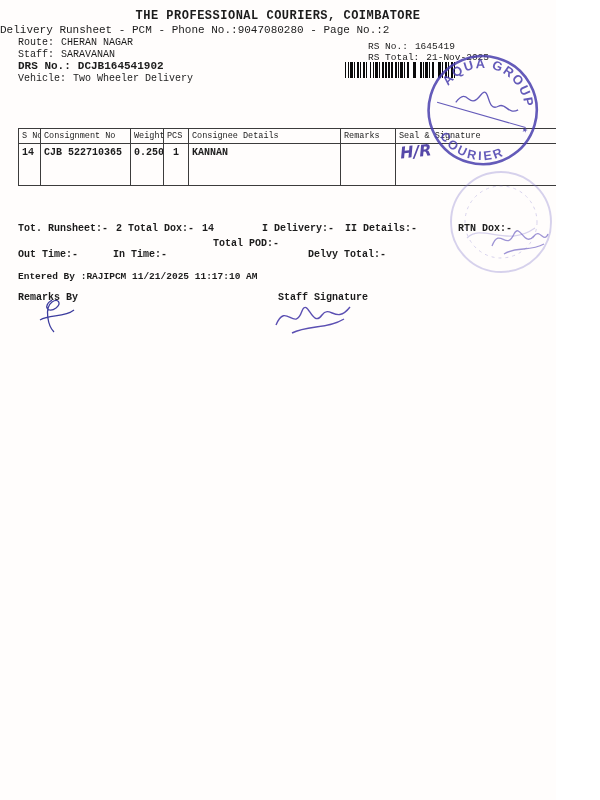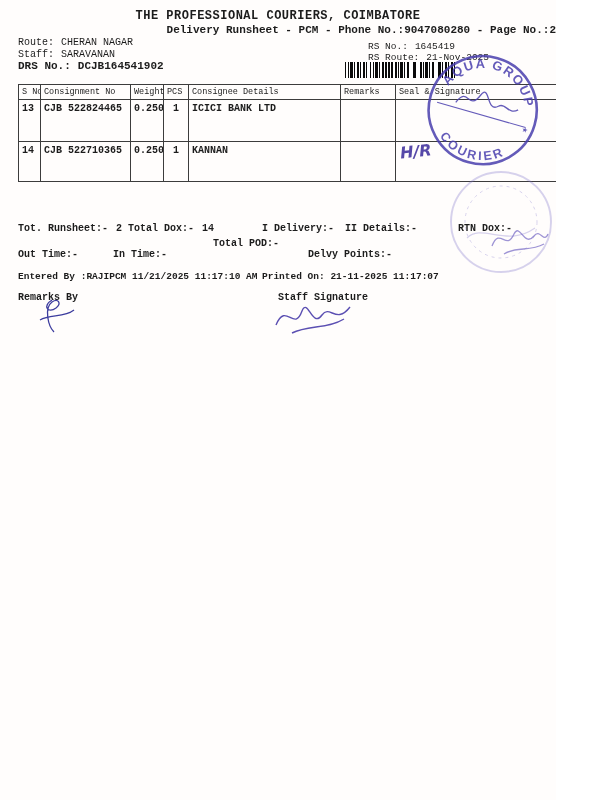--- a/index.html
+++ b/index.html
@@ -3,32 +3,32 @@
 <meta charset="utf-8">
 <style>
   * { margin:0; padding:0; box-sizing:border-box; }
   html,body { background:#ffffff; }
   .page {
     position:relative; width:556px; height:800px; background:#fffdfc;
     font-family:"Liberation Mono", monospace; color:#1c1c1c; overflow:hidden;
   }
   .abs { position:absolute; white-space:nowrap; }
   .title { left:0; right:0; top:9px; text-align:center; font-size:12px; font-weight:bold; letter-spacing:.5px; }
-  .subtitle { left:0; right:0; top:24px; text-align:right; font-size:11px; font-weight:bold; }
+  .subtitle { left:0; right:0; top:24px; text-align:left; font-size:11px; font-weight:normal; }
   .line { font-size:10px; }
   .lbl { margin-right:7px; }
   .drs-line { font-size:11px; font-weight:bold; }
   .rs-line { font-size:9.5px; }
   .barcode {
     left:345px; top:62px; width:110px; height:16px;
     background:repeating-linear-gradient(90deg,
       #0a0a0a 0 1.5px, #fff 1.5px 3px, #0a0a0a 3px 4px, #fff 4px 5.5px,
       #0a0a0a 5.5px 8px, #fff 8px 9px, #0a0a0a 9px 10px, #fff 10px 12.5px);
   }
-  table.runsheet { border-collapse:collapse; table-layout:fixed; width:564px; background:transparent; }
+  table.runsheet { border-collapse:collapse; table-layout:fixed; width:564px; background:transparent;margin-top:44px; }
   table.runsheet th, table.runsheet td { border:1px solid #3c3c3c; text-align:left; vertical-align:top; overflow:hidden; }
   table.runsheet th { font-size:8.5px; font-weight:normal; padding:2px 3px; height:15px; }
   table.runsheet td { font-size:10px; font-weight:bold; padding:3px 3px; }
   tbody tr:nth-child(1) { height:42px; }
   tbody tr:nth-child(2) { height:40px; }
   tbody tr:nth-child(3) { height:31px; }
   .col-pcs { text-align:center !important; }
   .sum { font-size:10px; font-weight:bold; }
   .sum .val { margin-left:8px; }
   .foot { font-size:9.5px; font-weight:bold; }
@@ -51,26 +51,29 @@
 
   <div class="abs line" style="left:18px;top:37px">
     <span class="lbl">Route:</span><span>CHERAN NAGAR</span>
   </div>
   <div class="abs line" style="left:18px;top:49px">
     <span class="lbl">Staff:</span><span>SARAVANAN</span>
   </div>
   <div class="abs drs-line" style="left:18px;top:60px">
     <span class="lbl">DRS No.:</span><span>DCJB164541902</span>
   </div>
+  <div class="abs line" style="left:18px;top:73px">
+    <span class="lbl">Vehicle:</span><span>Two Wheeler Delivery</span>
+  </div>
 
   <div class="abs rs-line" style="left:368px;top:41px">
     <span class="lbl">RS No.:</span><span>1645419</span>
   </div>
   <div class="abs rs-line" style="left:368px;top:52px">
-    <span class="lbl">RS Route:</span><span>21-Nov-2025</span>
+    <span class="lbl">RS Total:</span><span>21-Nov-2025</span>
   </div>
 
   <div class="abs barcode"></div>
 
   <table class="runsheet abs" style="left:18px;top:84px">
     <colgroup>
       <col style="width:22px">
         <col style="width:90px">
         <col style="width:33px">
         <col style="width:25px">
@@ -84,29 +87,20 @@
         <th>Consignment No</th>
         <th>Weight</th>
         <th>PCS</th>
         <th>Consignee Details</th>
         <th>Remarks</th>
         <th>Seal &amp; Signature</th>
       </tr>
     </thead>
     <tbody>
       <tr>
-        <td>13</td>
-        <td>CJB 522824465</td>
-        <td>0.250</td>
-        <td class="col-pcs">1</td>
-        <td>ICICI BANK LTD</td>
-        <td></td>
-        <td></td>
-      </tr>
-      <tr>
         <td>14</td>
         <td>CJB 522710365</td>
         <td>0.250</td>
         <td class="col-pcs">1</td>
         <td>KANNAN</td>
         <td></td>
         <td></td>
       </tr>
     </tbody>
   </table>
@@ -119,24 +113,23 @@
   <span class="abs sum" style="left:128px;top:223px">
     <span>Total Dox:-</span><span class="val">14</span>
   </span>
   <span class="abs sum" style="left:262px;top:223px">I Delivery:-</span>
   <span class="abs sum" style="left:345px;top:223px">II Details:-</span>
   <span class="abs sum" style="left:458px;top:223px">RTN Dox:-</span>
 
   <span class="abs sum" style="left:18px;top:249px">Out Time:-</span>
   <span class="abs sum" style="left:113px;top:249px">In Time:-</span>
   <span class="abs sum" style="left:213px;top:238px">Total POD:-</span>
-  <span class="abs sum" style="left:308px;top:249px">Delvy Points:-</span>
+  <span class="abs sum" style="left:308px;top:249px">Delvy Total:-</span>
 
   <span class="abs foot" style="left:18px;top:271px">Entered By :RAJIPCM 11/21/2025 11:17:10 AM</span>
-  <span class="abs foot" style="left:262px;top:271px">Printed On: 21-11-2025 11:17:07</span>
 
   <span class="abs sig-label" style="left:18px;top:292px">Remarks By</span>
   <span class="abs sig-label" style="left:278px;top:292px">Staff Signature</span>
 
   <svg class="abs scribble" style="left:30px;top:296px" width="50" height="40" viewBox="0 0 50 40">
     <path d="M 22,4 C 12,10 18,18 26,12 C 32,7 28,2 22,6 C 14,12 18,30 24,36 M 10,24 C 20,18 34,22 44,14" fill="none" stroke="#3c3c9e" stroke-width="1.3"></path>
   </svg>
 
   <svg class="abs scribble" style="left:270px;top:293px" width="86" height="46" viewBox="0 0 86 46">
     <path d="M 6,32 C 16,8 24,40 32,18 C 38,4 42,36 52,22 C 60,11 66,32 80,14 M 22,40 C 38,32 58,36 74,26" fill="none" stroke="#5b4fb2" stroke-width="1.4"></path>

